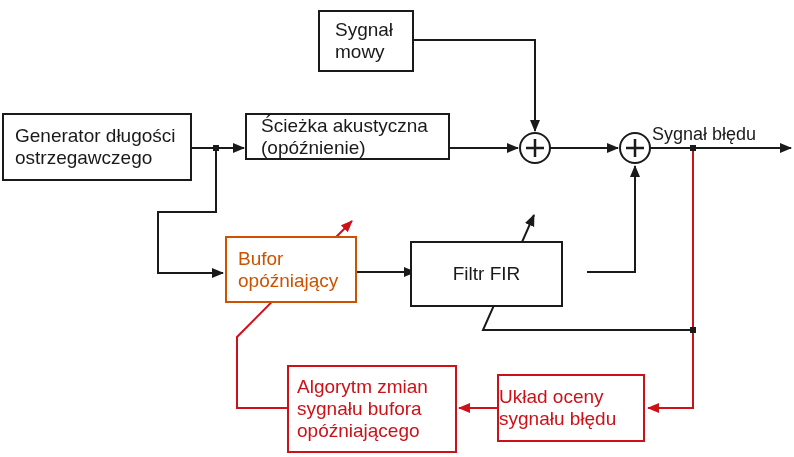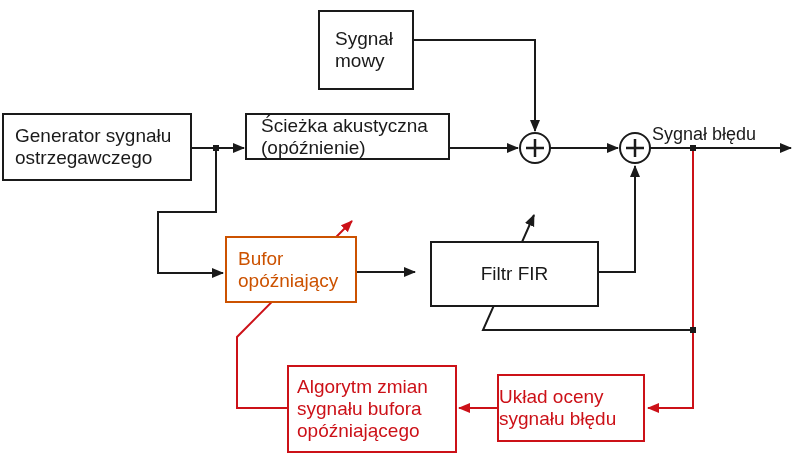--- a/index.html
+++ b/index.html
@@ -28,25 +28,25 @@
     white-space:nowrap;
   }
   .box.orange{border-color:var(--orange_accent,#cc5200);color:var(--orange_accent,#cc5200);}
   .box.red{border-color:var(--red_accent,#cc1118);color:var(--red_accent,#cc1118);}
   .box.center{align-items:center;}
   .float-label{
     position:absolute;z-index:2;
     color:var(--black_line,#1a1a1a);
     font-size:18px;line-height:20px;white-space:nowrap;
   }
-  .b-speech{left:318px;top:10px;width:96px;height:80px;padding-left:15px;}
+  .b-speech{left:318px;top:10px;width:96px;height:62px;padding-left:15px;}
   .b-generator{left:2px;top:113px;width:190px;height:68px;padding-left:11px;}
   .b-acoustic{left:245px;top:113px;width:205px;height:47px;padding-left:14px;}
   .b-buffer{left:225px;top:236px;width:132px;height:67px;padding-left:11px;}
-  .b-fir{left:430px;top:241px;width:169px;height:66px;}
+  .b-fir{left:410px;top:241px;width:153px;height:66px;}
   .b-algorithm{left:287px;top:365px;width:170px;height:88px;padding-left:8px;}
   .b-evaluator{left:497px;top:374px;width:148px;height:68px;}
   .l-error{left:652px;top:124px;}
 </style>
 </head>
 <body>
 
 <div class="stage">
 
   <svg class="wires" width="794" height="457" viewBox="0 0 794 457">
@@ -87,21 +87,21 @@
     <rect class="jdot" x="690" y="145" width="6" height="6"></rect>
     <rect class="jdot" x="690" y="327" width="6" height="6"></rect>
   </svg>
 
   <div class="box b-speech">
     <div>Sygnał</div>
     <div>mowy</div>
   </div>
 
   <div class="box b-generator">
-    <div>Generator sygnału</div>
+    <div>Generator długości</div>
     <div>ostrzegawczego</div>
   </div>
 
   <div class="box b-acoustic">
     <div>Ścieżka akustyczna</div>
     <div>(opóźnienie)</div>
   </div>
 
   <div class="box orange b-buffer">
     <div>Bufor</div>

